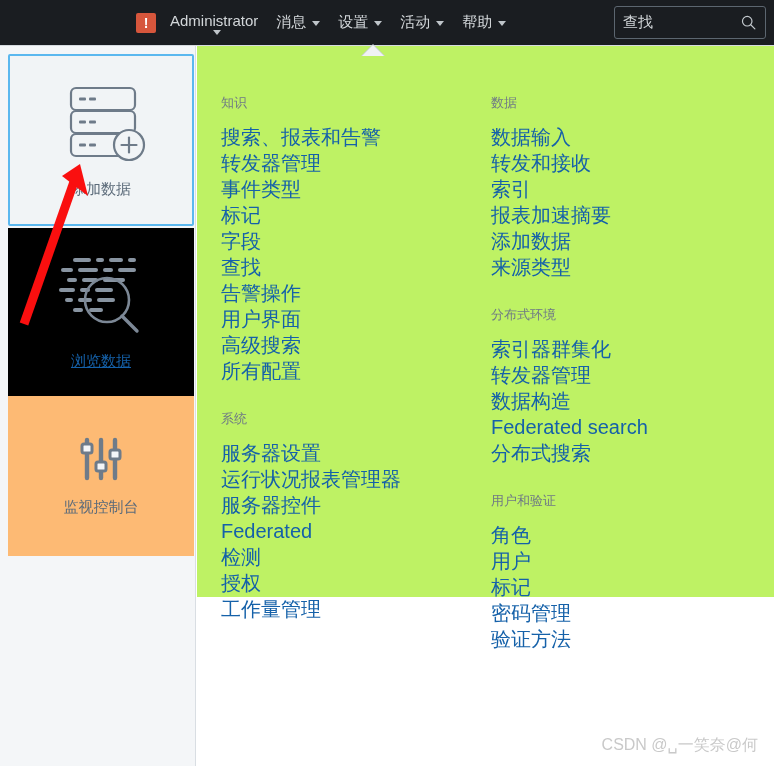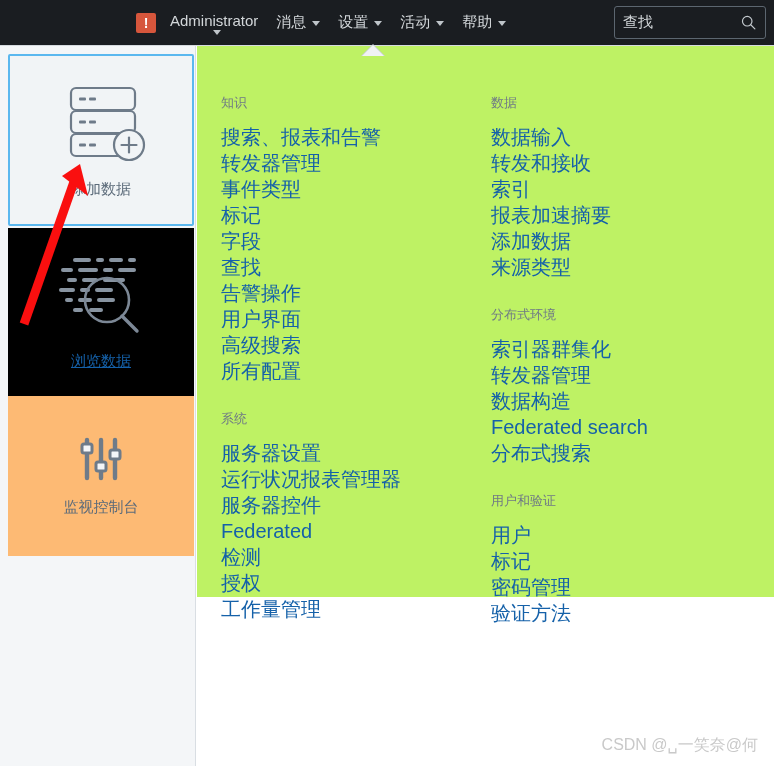--- a/index.html
+++ b/index.html
@@ -380,20 +380,21 @@
           <div class="group-title">分布式环境</div>
           <a class="menu-link">索引器群集化</a>
           <a class="menu-link">转发器管理</a>
           <a class="menu-link">数据构造</a>
           <a class="menu-link">Federated search</a>
           <a class="menu-link">分布式搜索</a>
         </div>
 
         <div class="group" style="margin-top:26px;">
           <div class="group-title">用户和验证</div>
+          <a class="menu-link">角色</a>
           <a class="menu-link">用户</a>
           <a class="menu-link">标记</a>
           <a class="menu-link">密码管理</a>
           <a class="menu-link">验证方法</a>
         </div>
       </div>
     </div>
   </div>
 
   <svg class="annot" viewBox="0 0 774 766">

